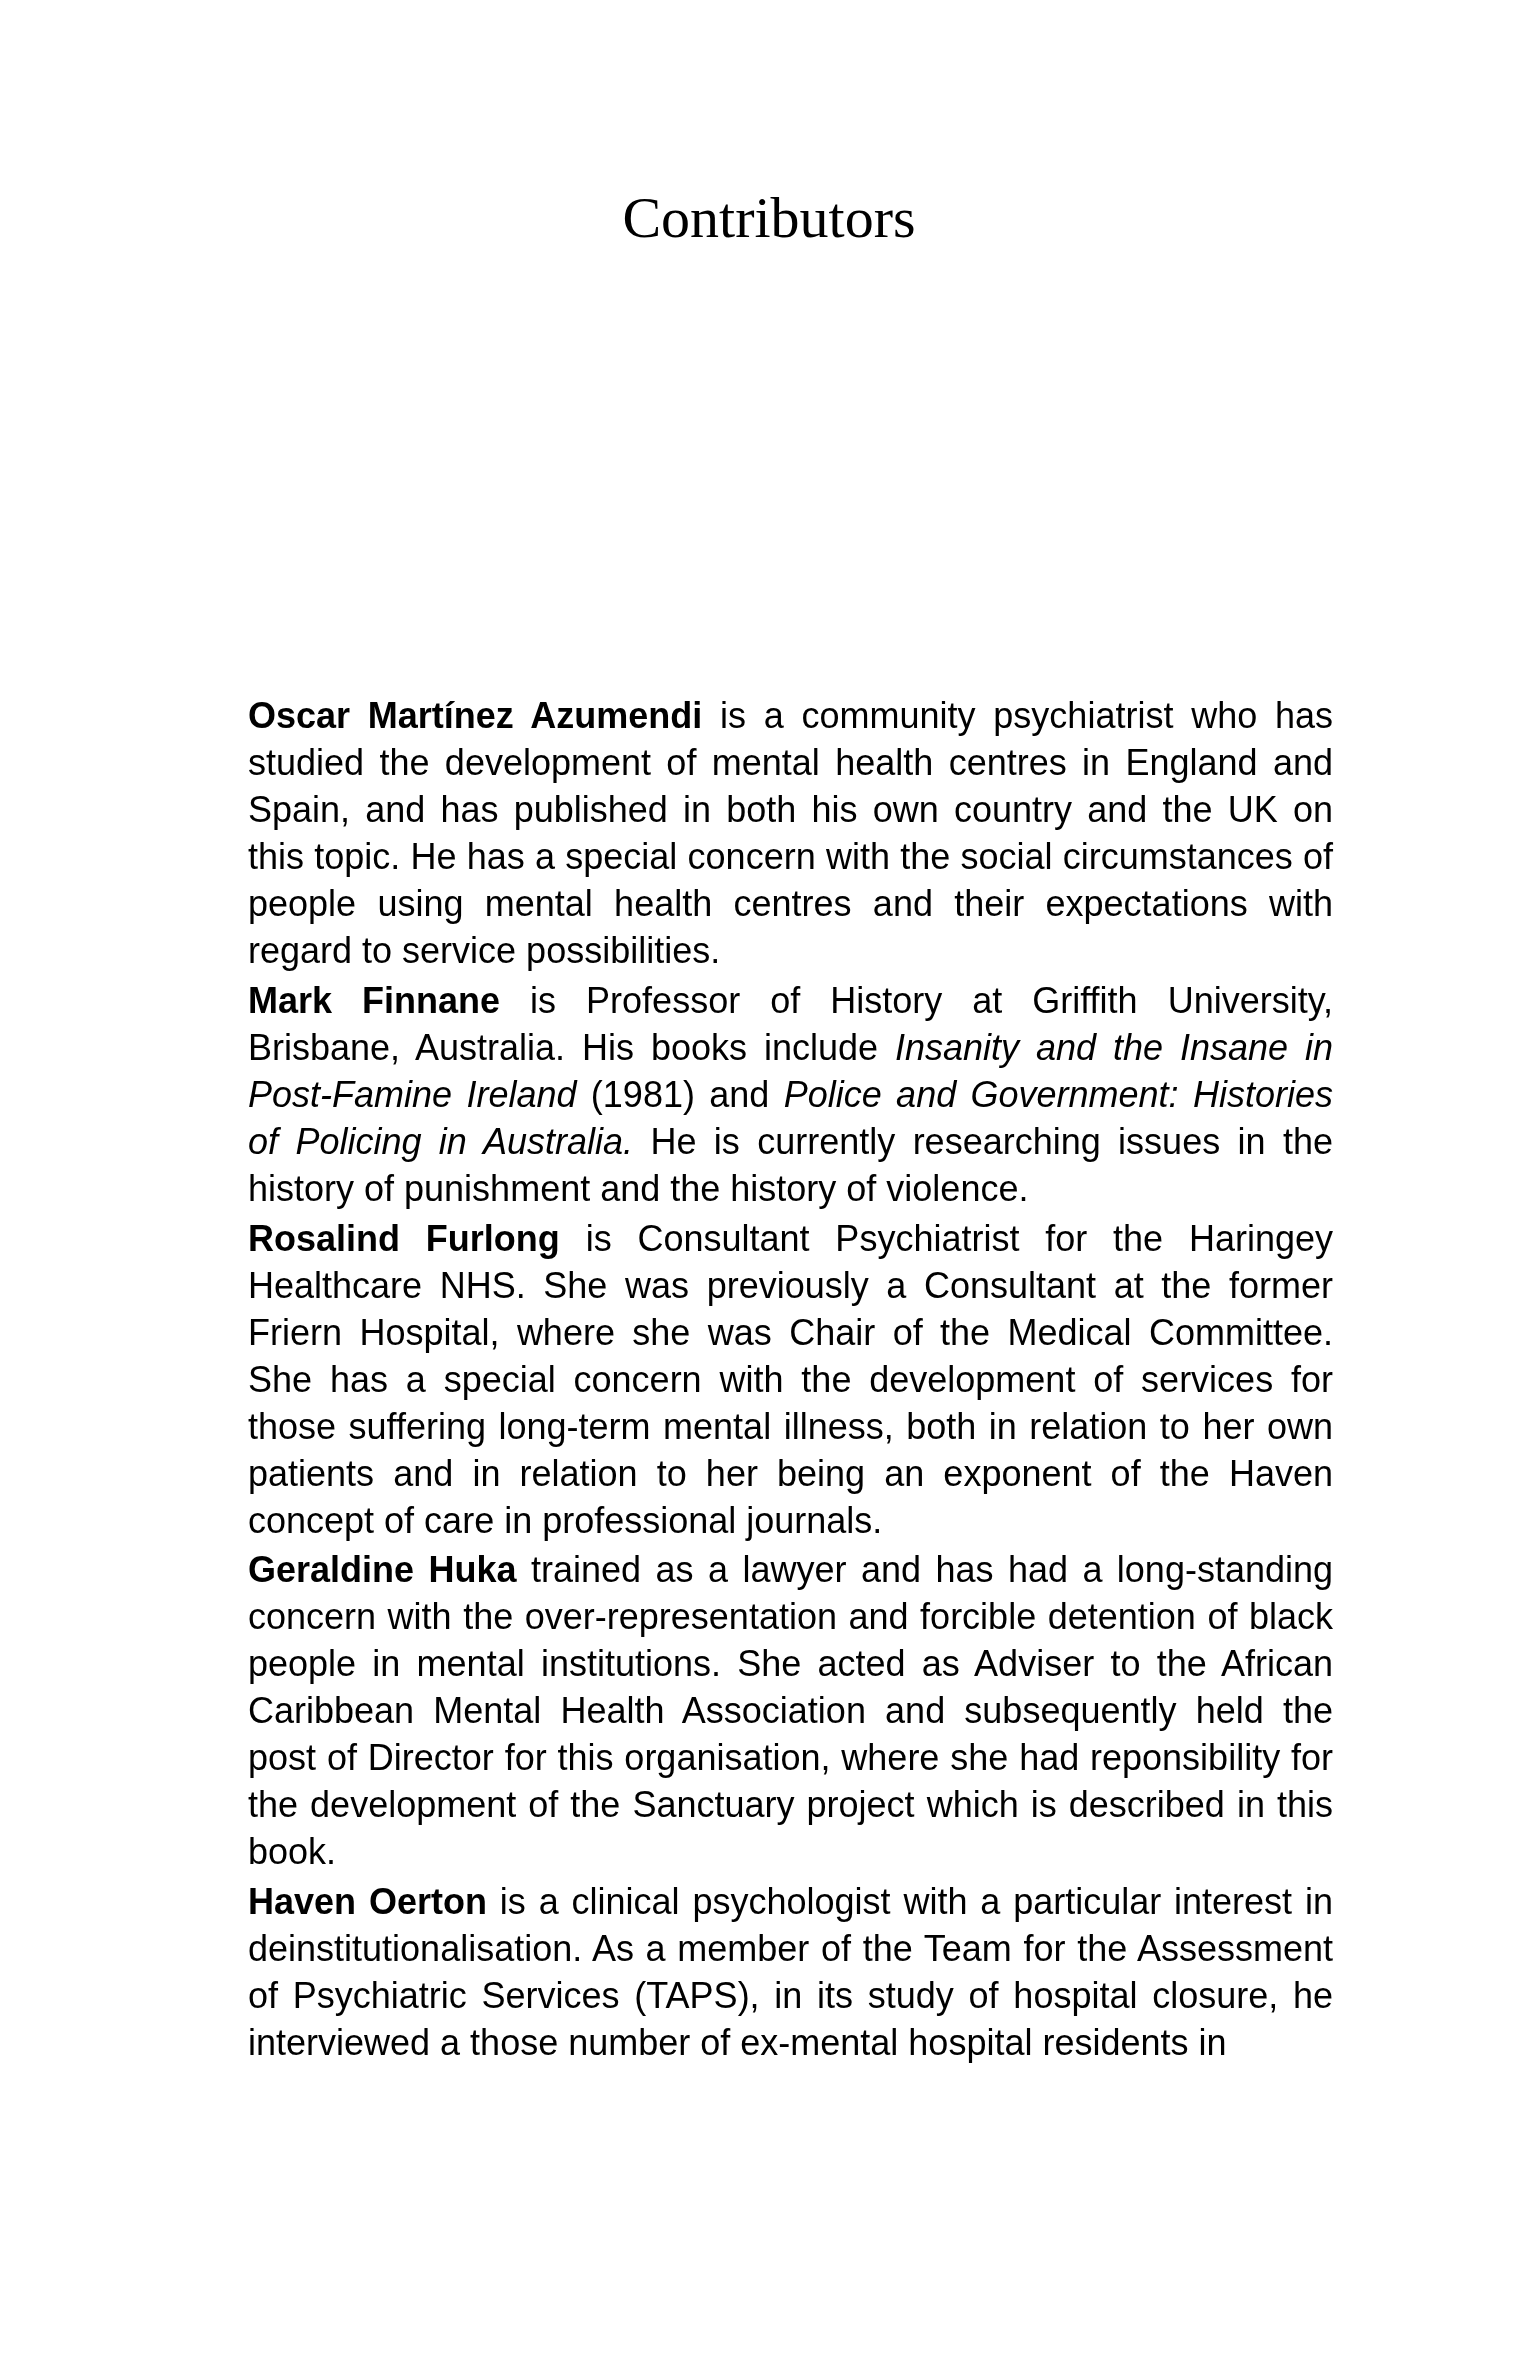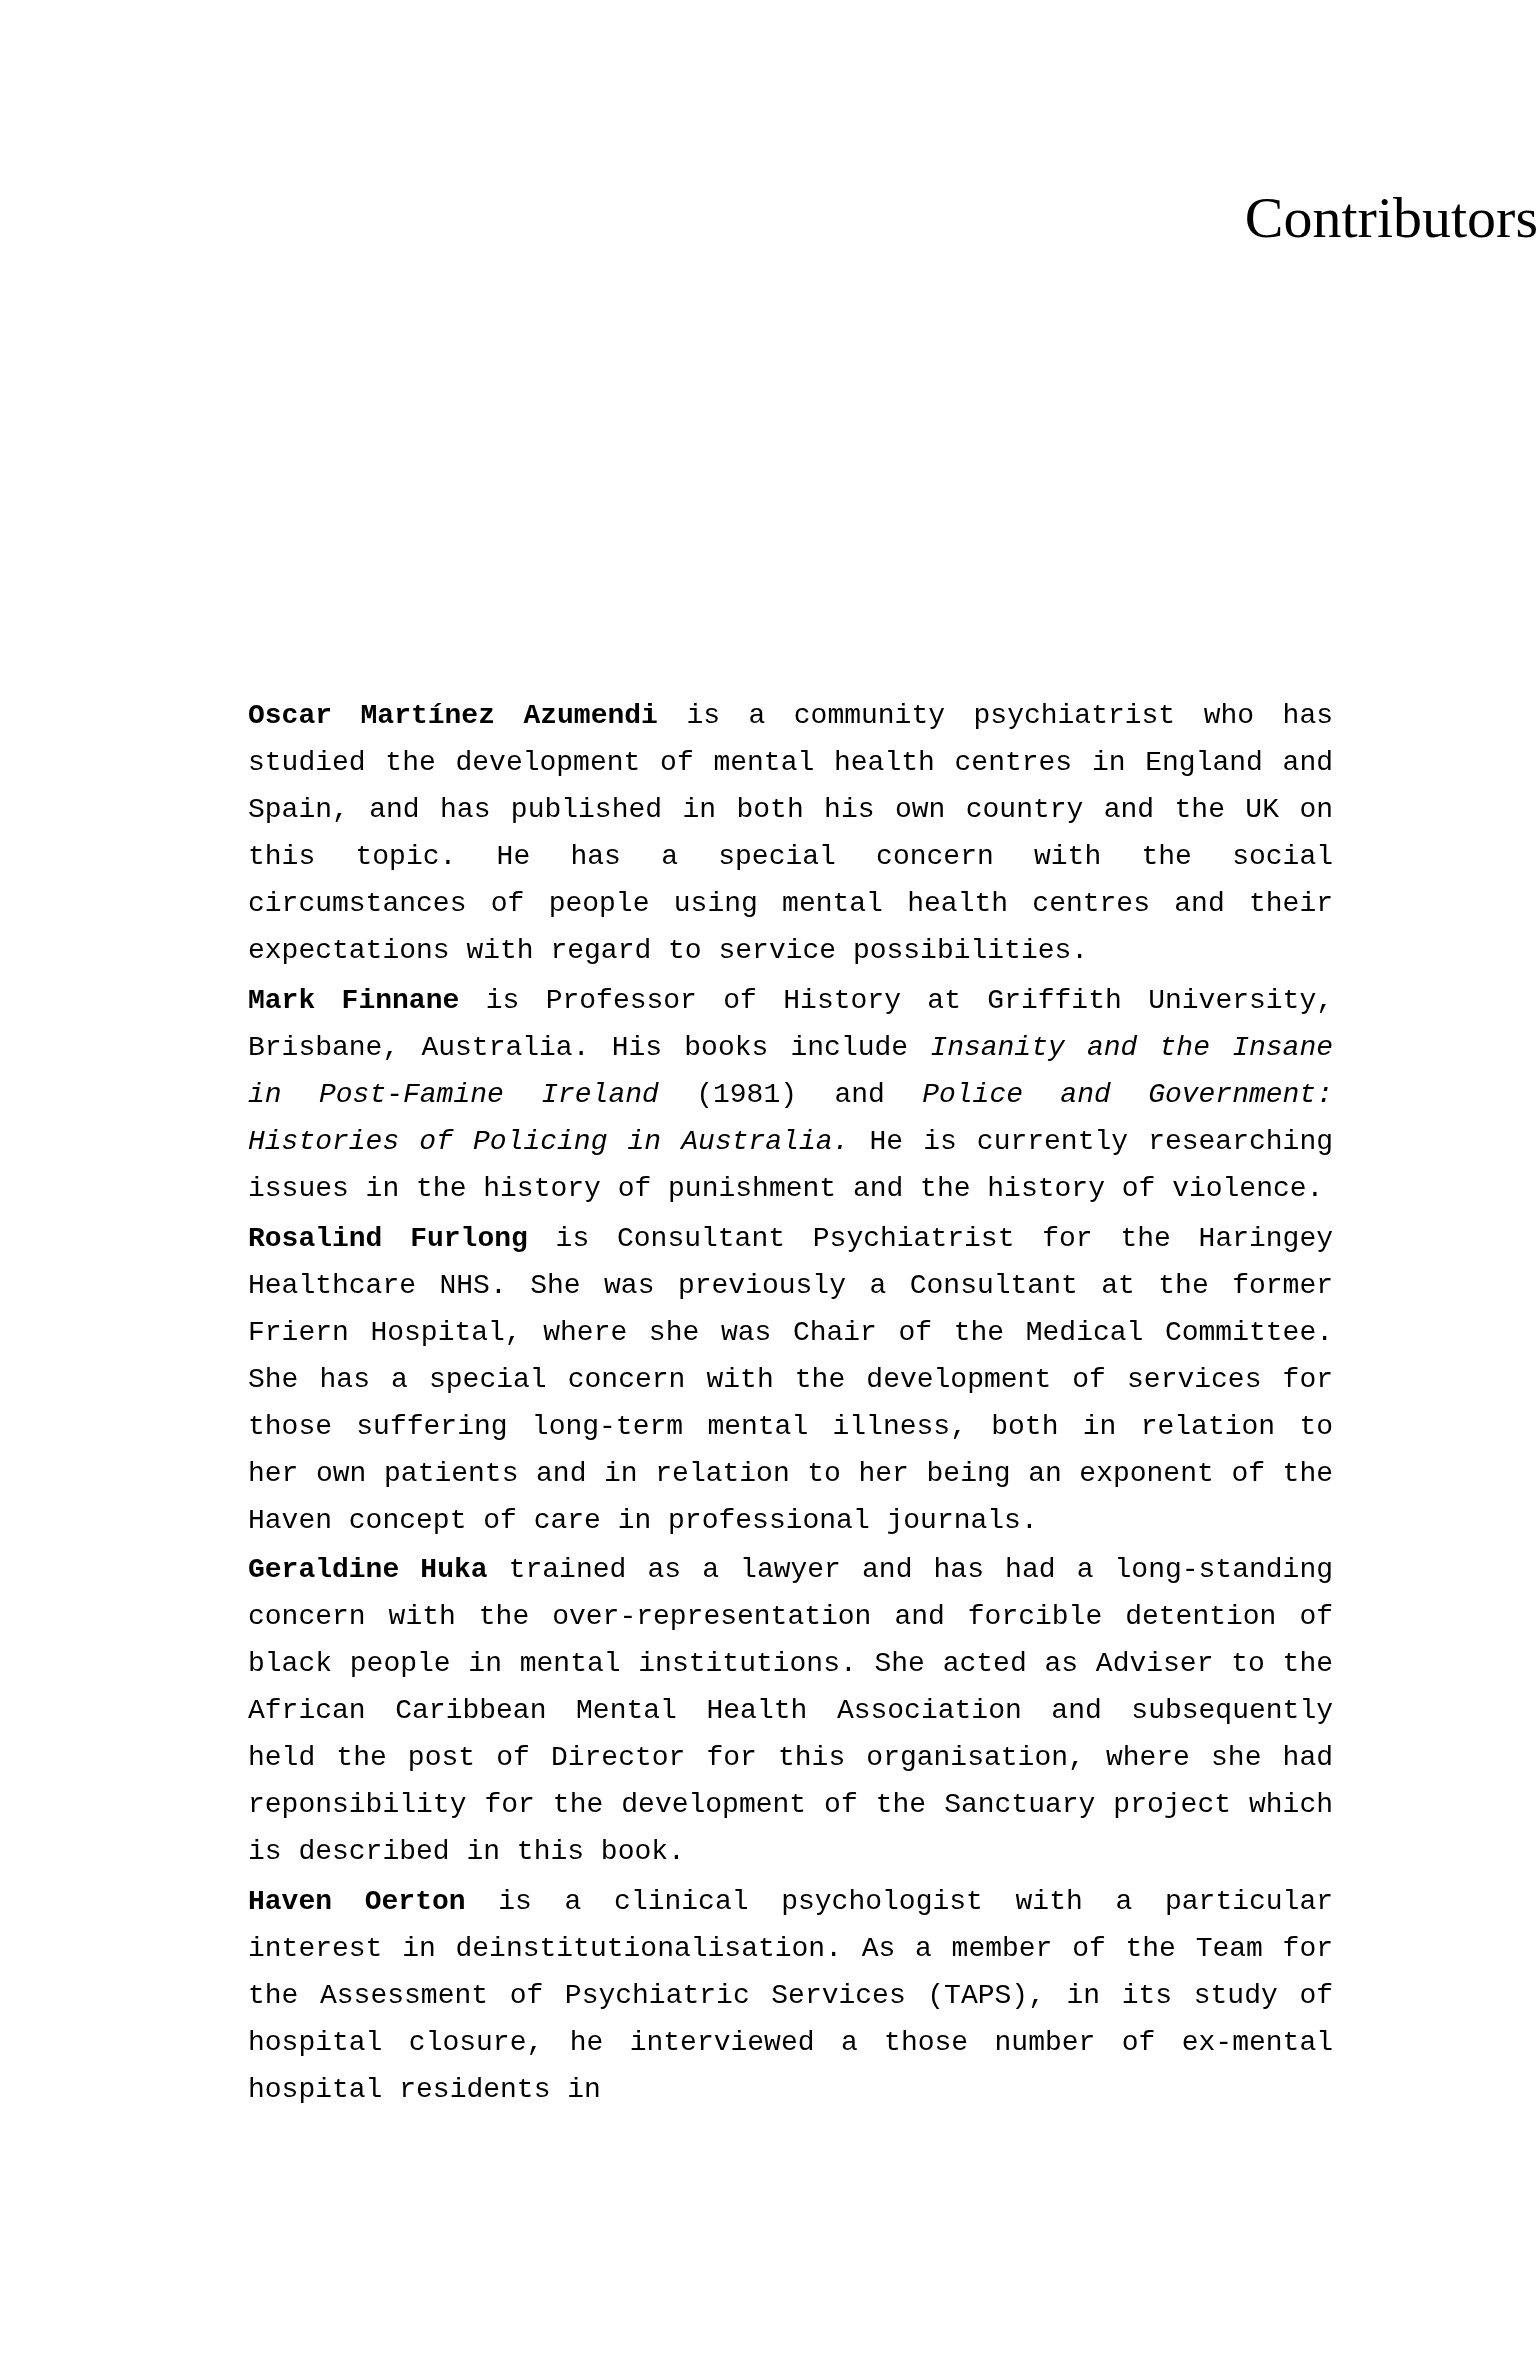--- a/index.html
+++ b/index.html
@@ -1,24 +1,24 @@
 <!DOCTYPE html>
 <html style="font-size:15px"><head>
 <meta charset="utf-8">
 <style>
   html, body { margin: 0; padding: 0; background: #ffffff; }
   body { width: 1538px; height: 2377px; position: relative; overflow: hidden; color: #000; }
   .title {
     position: absolute; left: 0; width: 1538px; top: 186px;
-    text-align: right; font-family: "Liberation Serif", serif;
+    text-align: center; font-family: "Liberation Serif", serif;
     font-size: 58px; font-weight: normal; margin: 0; line-height: 1.1;
   }
   .body-text {
     position: absolute; left: 248px; width: 1085px; top: 692px;
-    font-family: Liberation Mono, monospace; font-size: 28px; line-height: 47px;
+    font-family: Liberation Sans, sans-serif; font-size: 36px; line-height: 47px;
     text-align: justify; margin: 0;
   }
   .body-text p { margin: 0 0 2.8px 0; }
   .name { font-weight: bold; }
   .it { font-style: italic; }
 </style>
 </head>
 <body>
 
 <h1 class="title">Contributors</h1>

